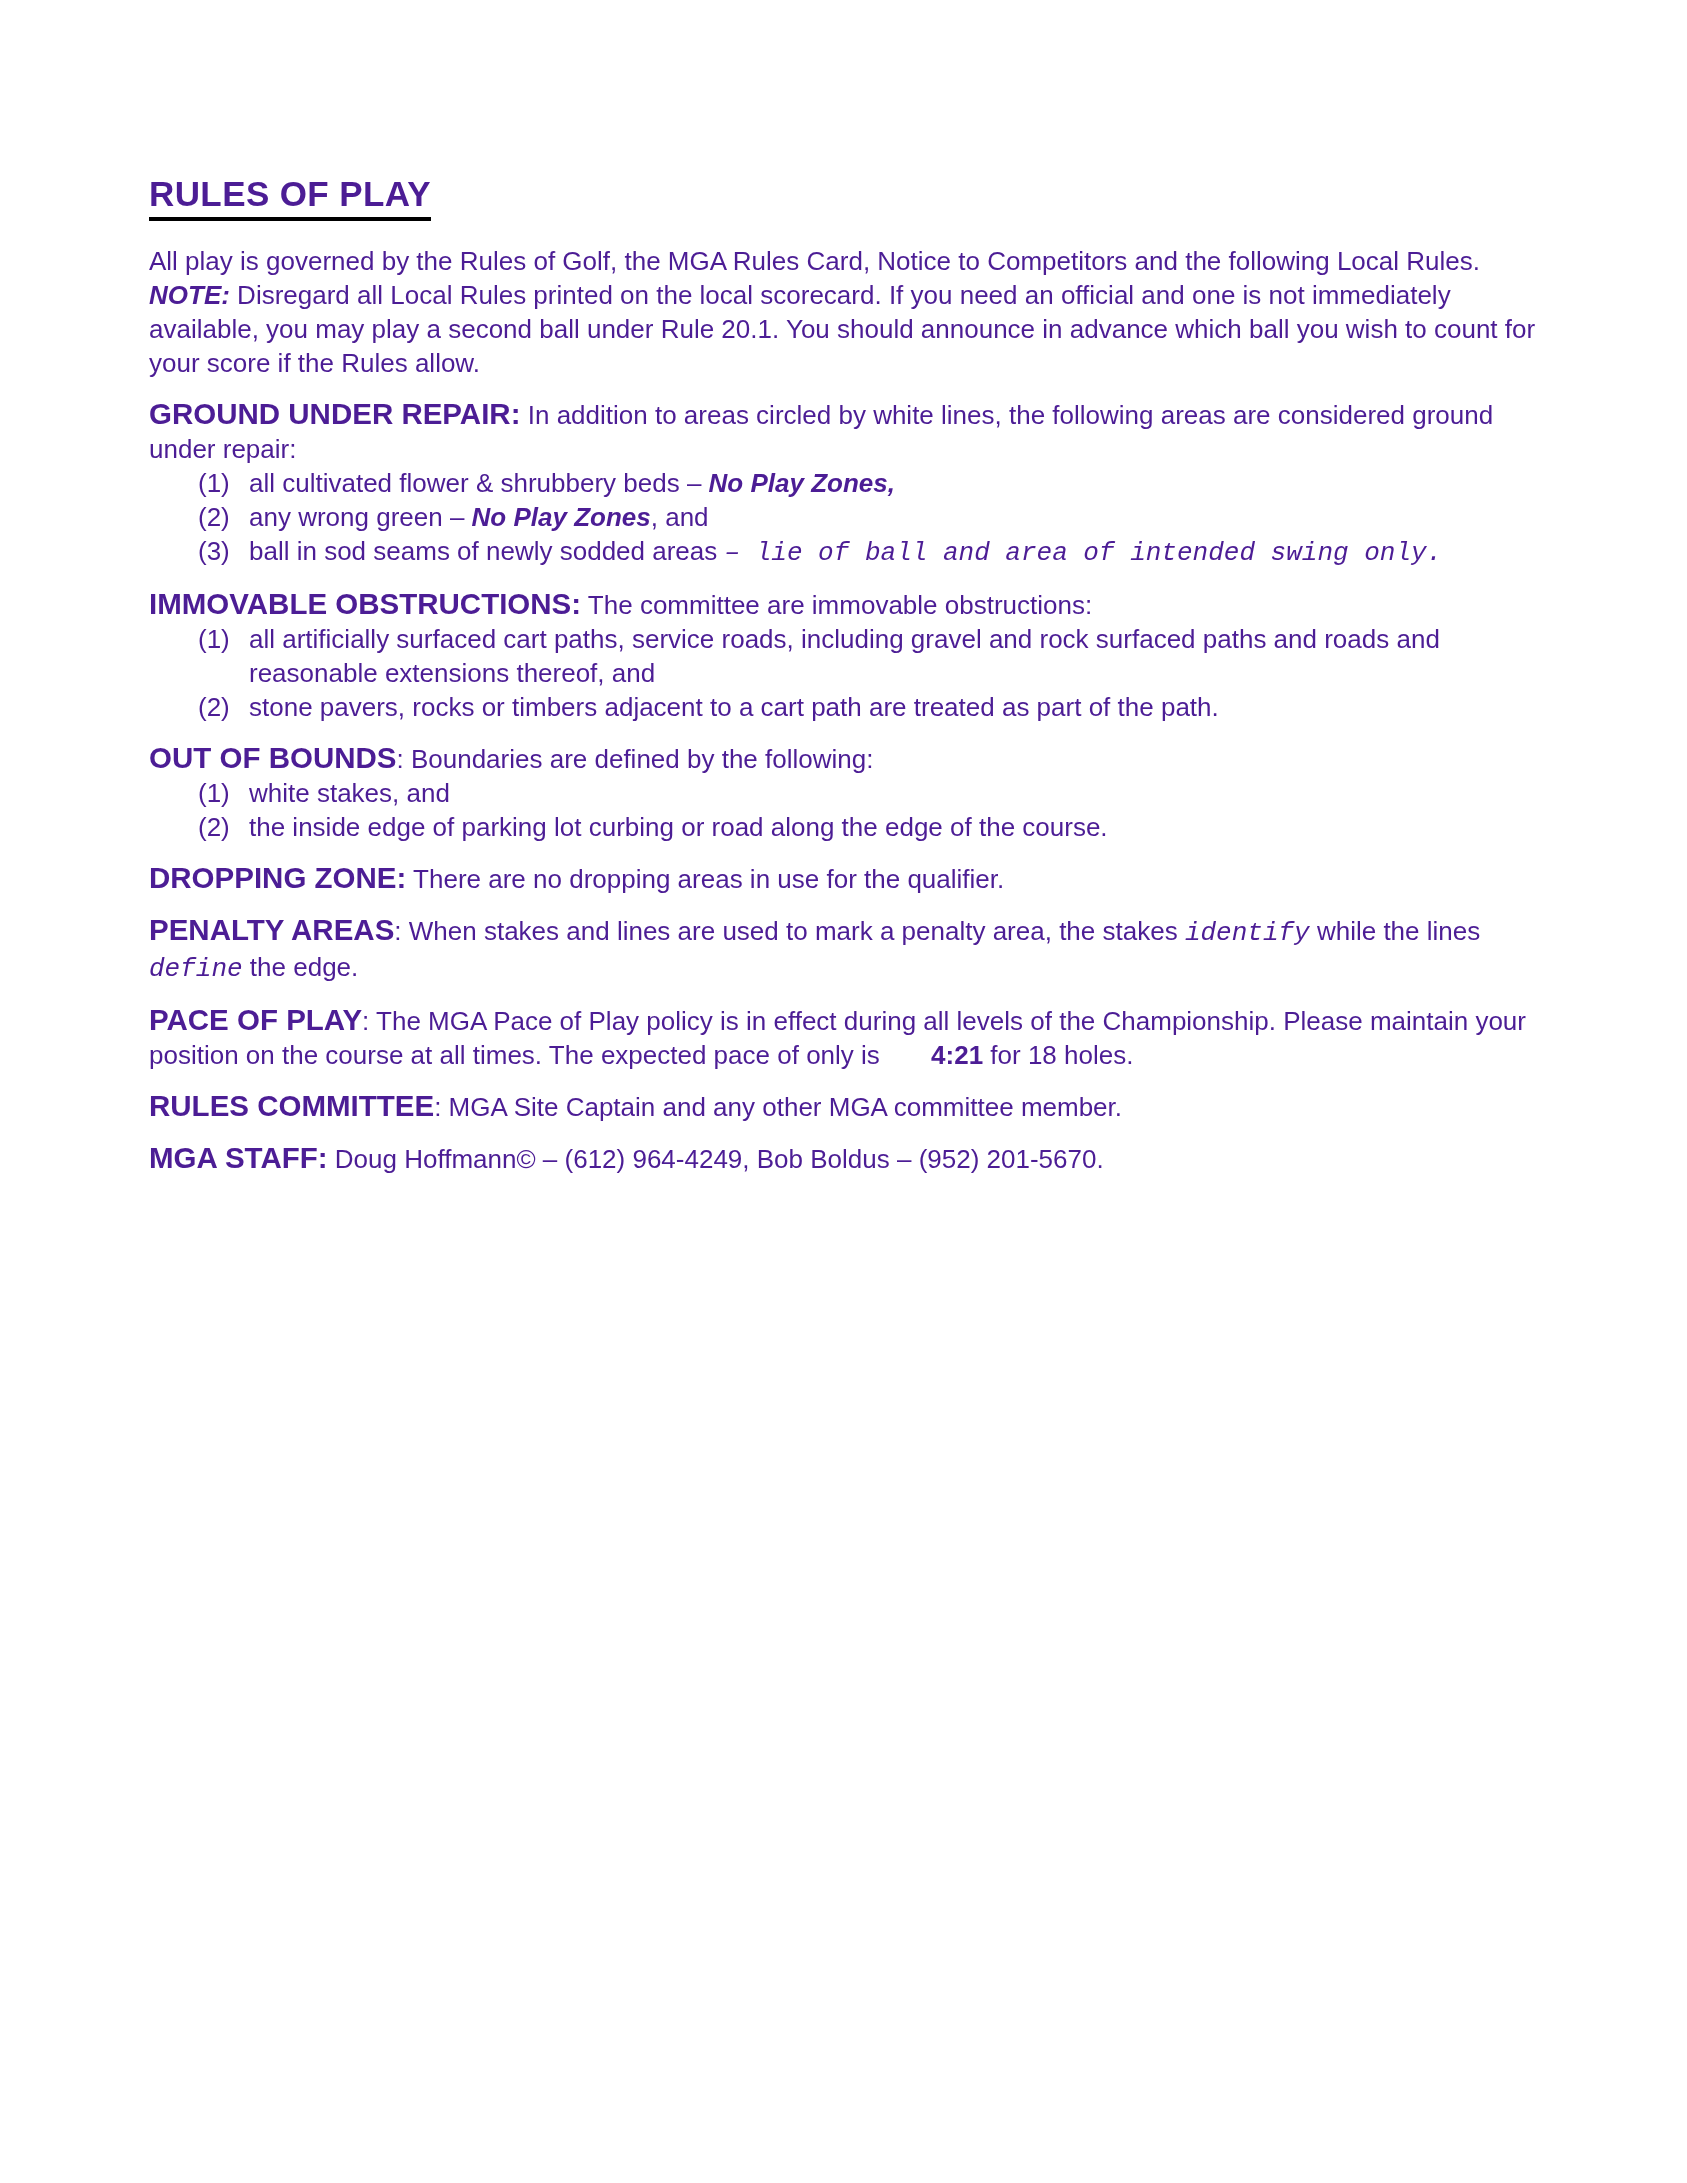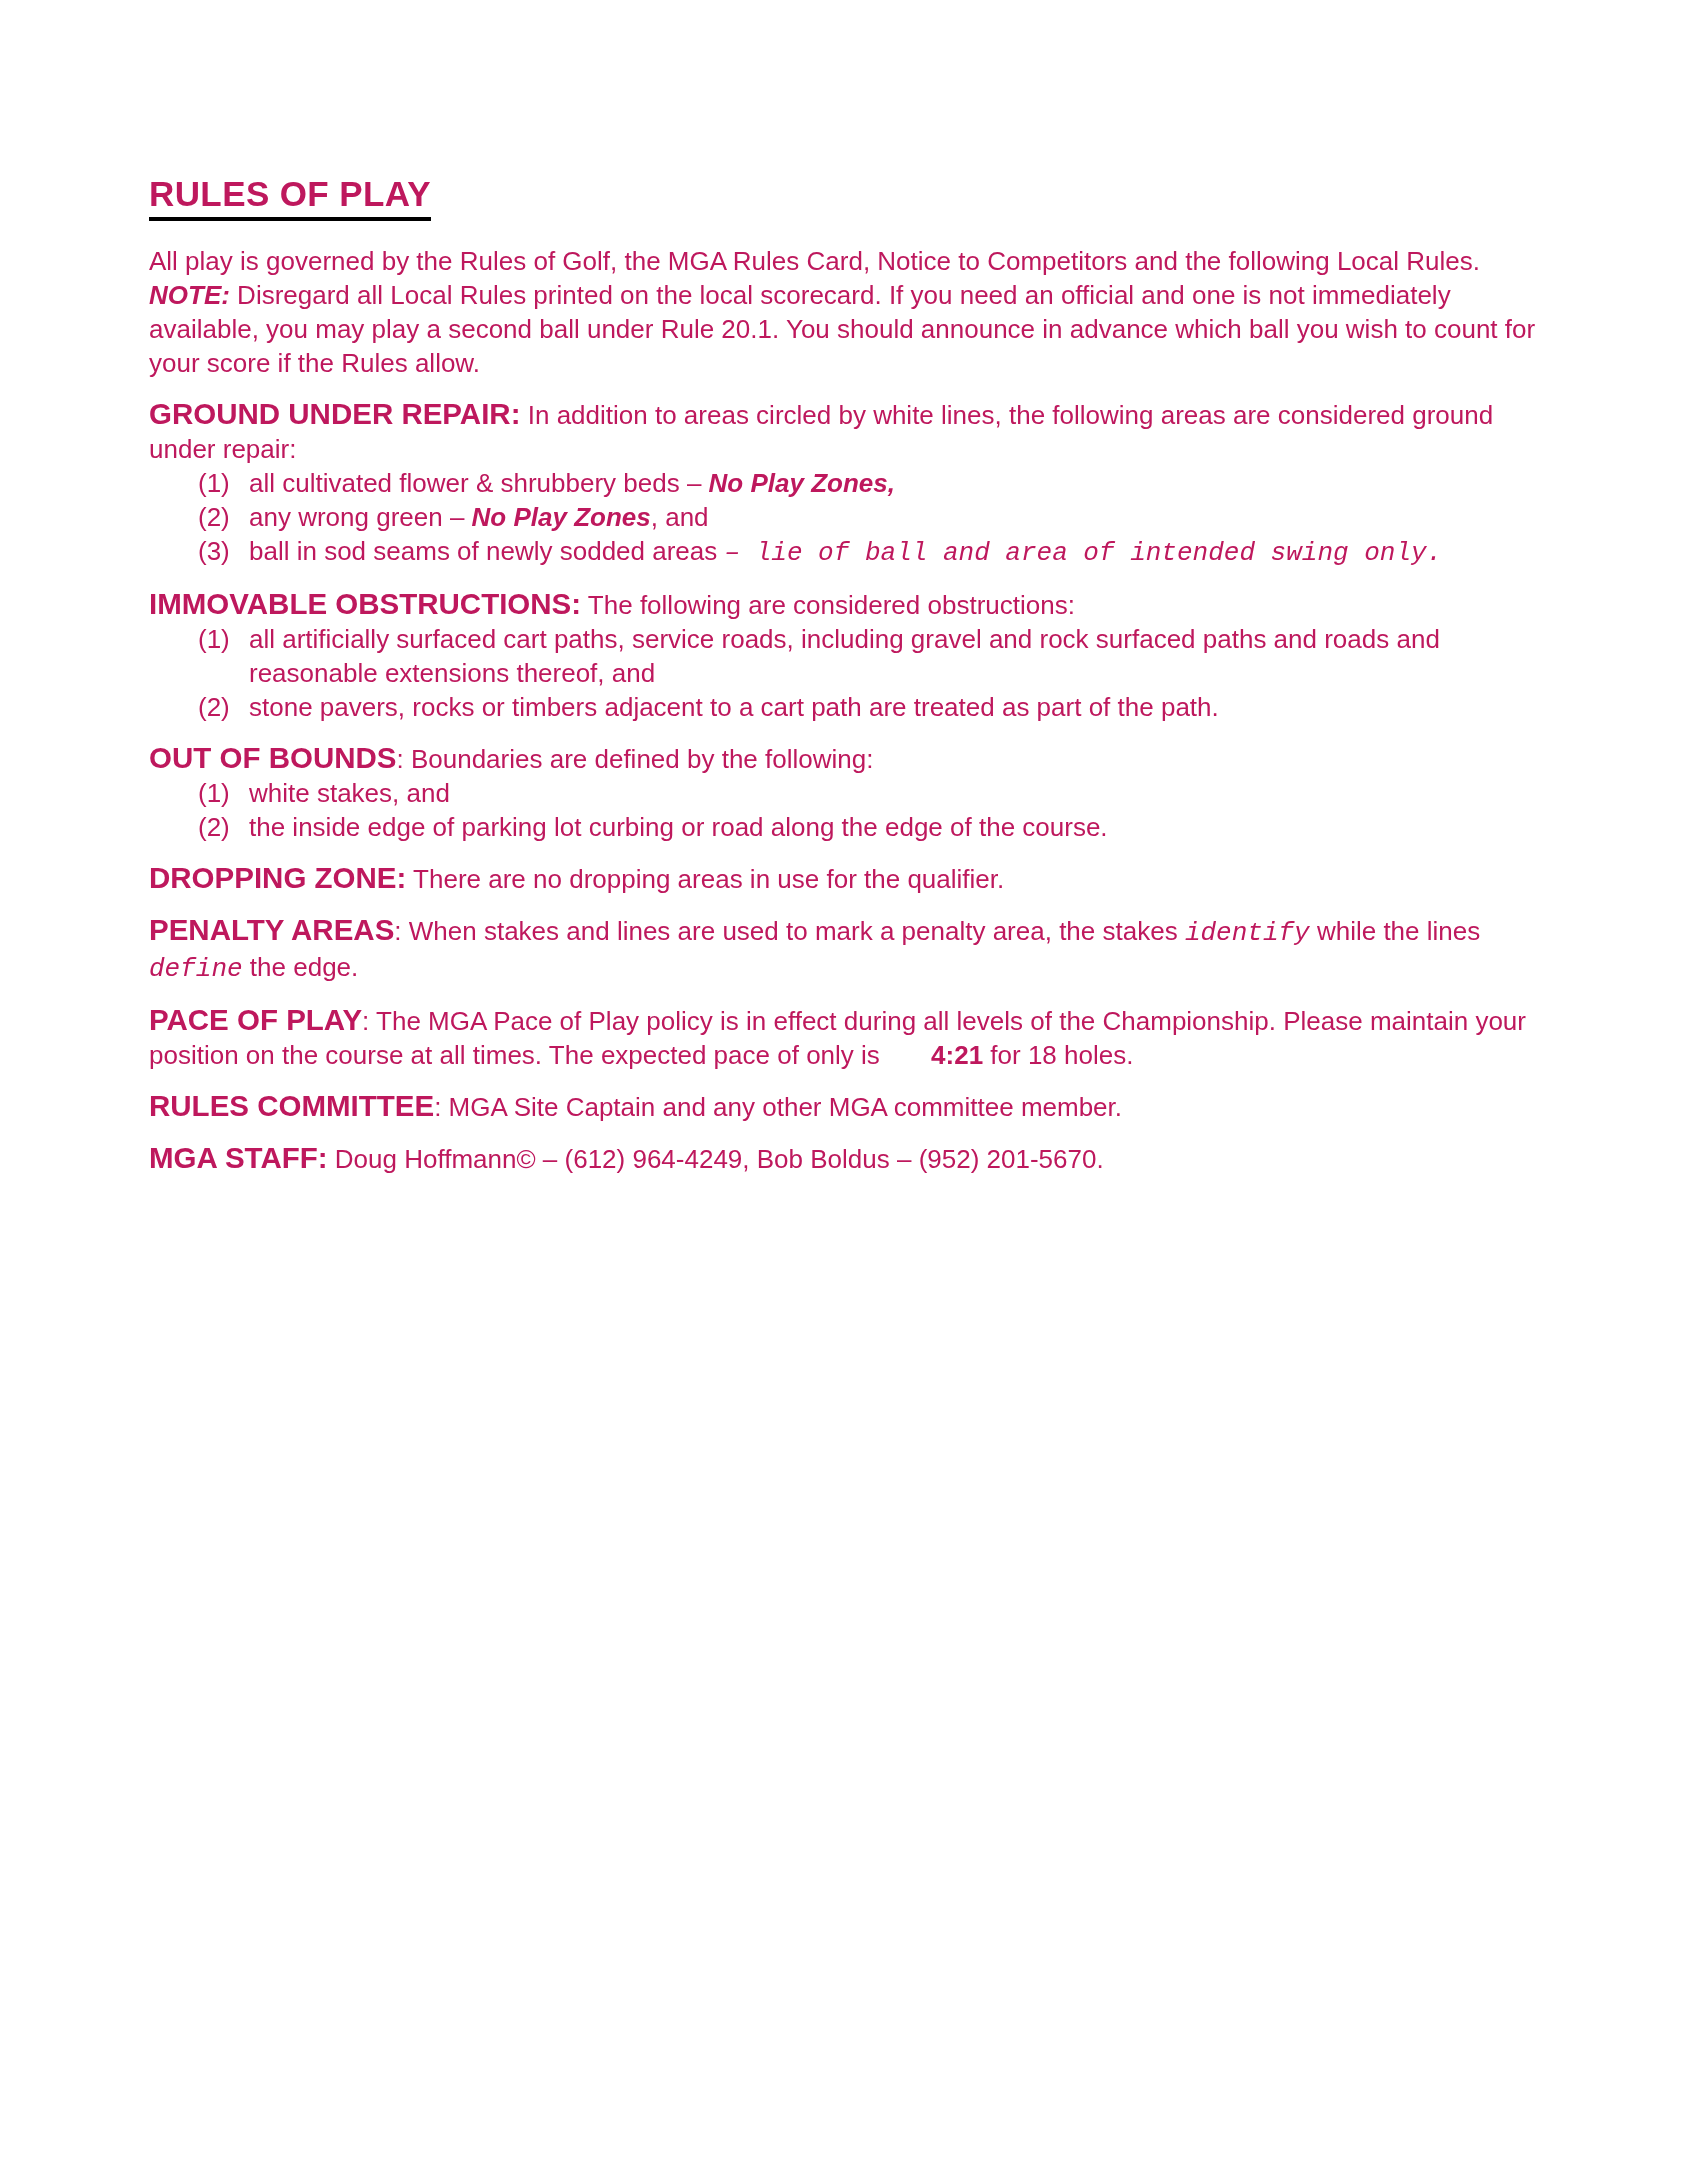--- a/index.html
+++ b/index.html
@@ -5,21 +5,21 @@
   html, body {
     margin: 0;
     padding: 0;
     background: #ffffff;
   }
   .page {
     position: relative;
     width: 1687px;
     height: 2183px;
     background: #ffffff;
-    color: #be185d;
+    color: #4c1d95;
     font-family: "Liberation Sans", "DejaVu Sans", sans-serif;
     font-size: 26px;
     line-height: 34px;
     overflow: hidden;
     box-sizing: border-box;
     padding: 173px 135px 0 149px;
   }
   .content {
     width: 1400px;
   }
@@ -86,21 +86,21 @@
           <span class="litxt"><span>any wrong green – </span><span class="r-bi">No Play Zones</span><span>, and</span></span>
         </div>
         <div class="li">
           <span class="num">(3)</span>
           <span class="litxt"><span>ball in sod seams of newly sodded areas </span><span class="r-i">– lie of ball and area of intended swing only.</span></span>
         </div>
       </div>
     </section>
 
     <section class="sect">
-      <p class="para"><span class="r-h">IMMOVABLE OBSTRUCTIONS:</span><span> The following are considered obstructions:</span></p>
+      <p class="para"><span class="r-h">IMMOVABLE OBSTRUCTIONS:</span><span> The committee are immovable obstructions:</span></p>
       <div class="list">
         <div class="li">
           <span class="num">(1)</span>
           <span class="litxt"><span>all artificially surfaced cart paths, service roads, including gravel and rock surfaced paths and roads and reasonable extensions thereof, and</span></span>
         </div>
         <div class="li">
           <span class="num">(2)</span>
           <span class="litxt"><span>stone pavers, rocks or timbers adjacent to a cart path are treated as part of the path.</span></span>
         </div>
       </div>

